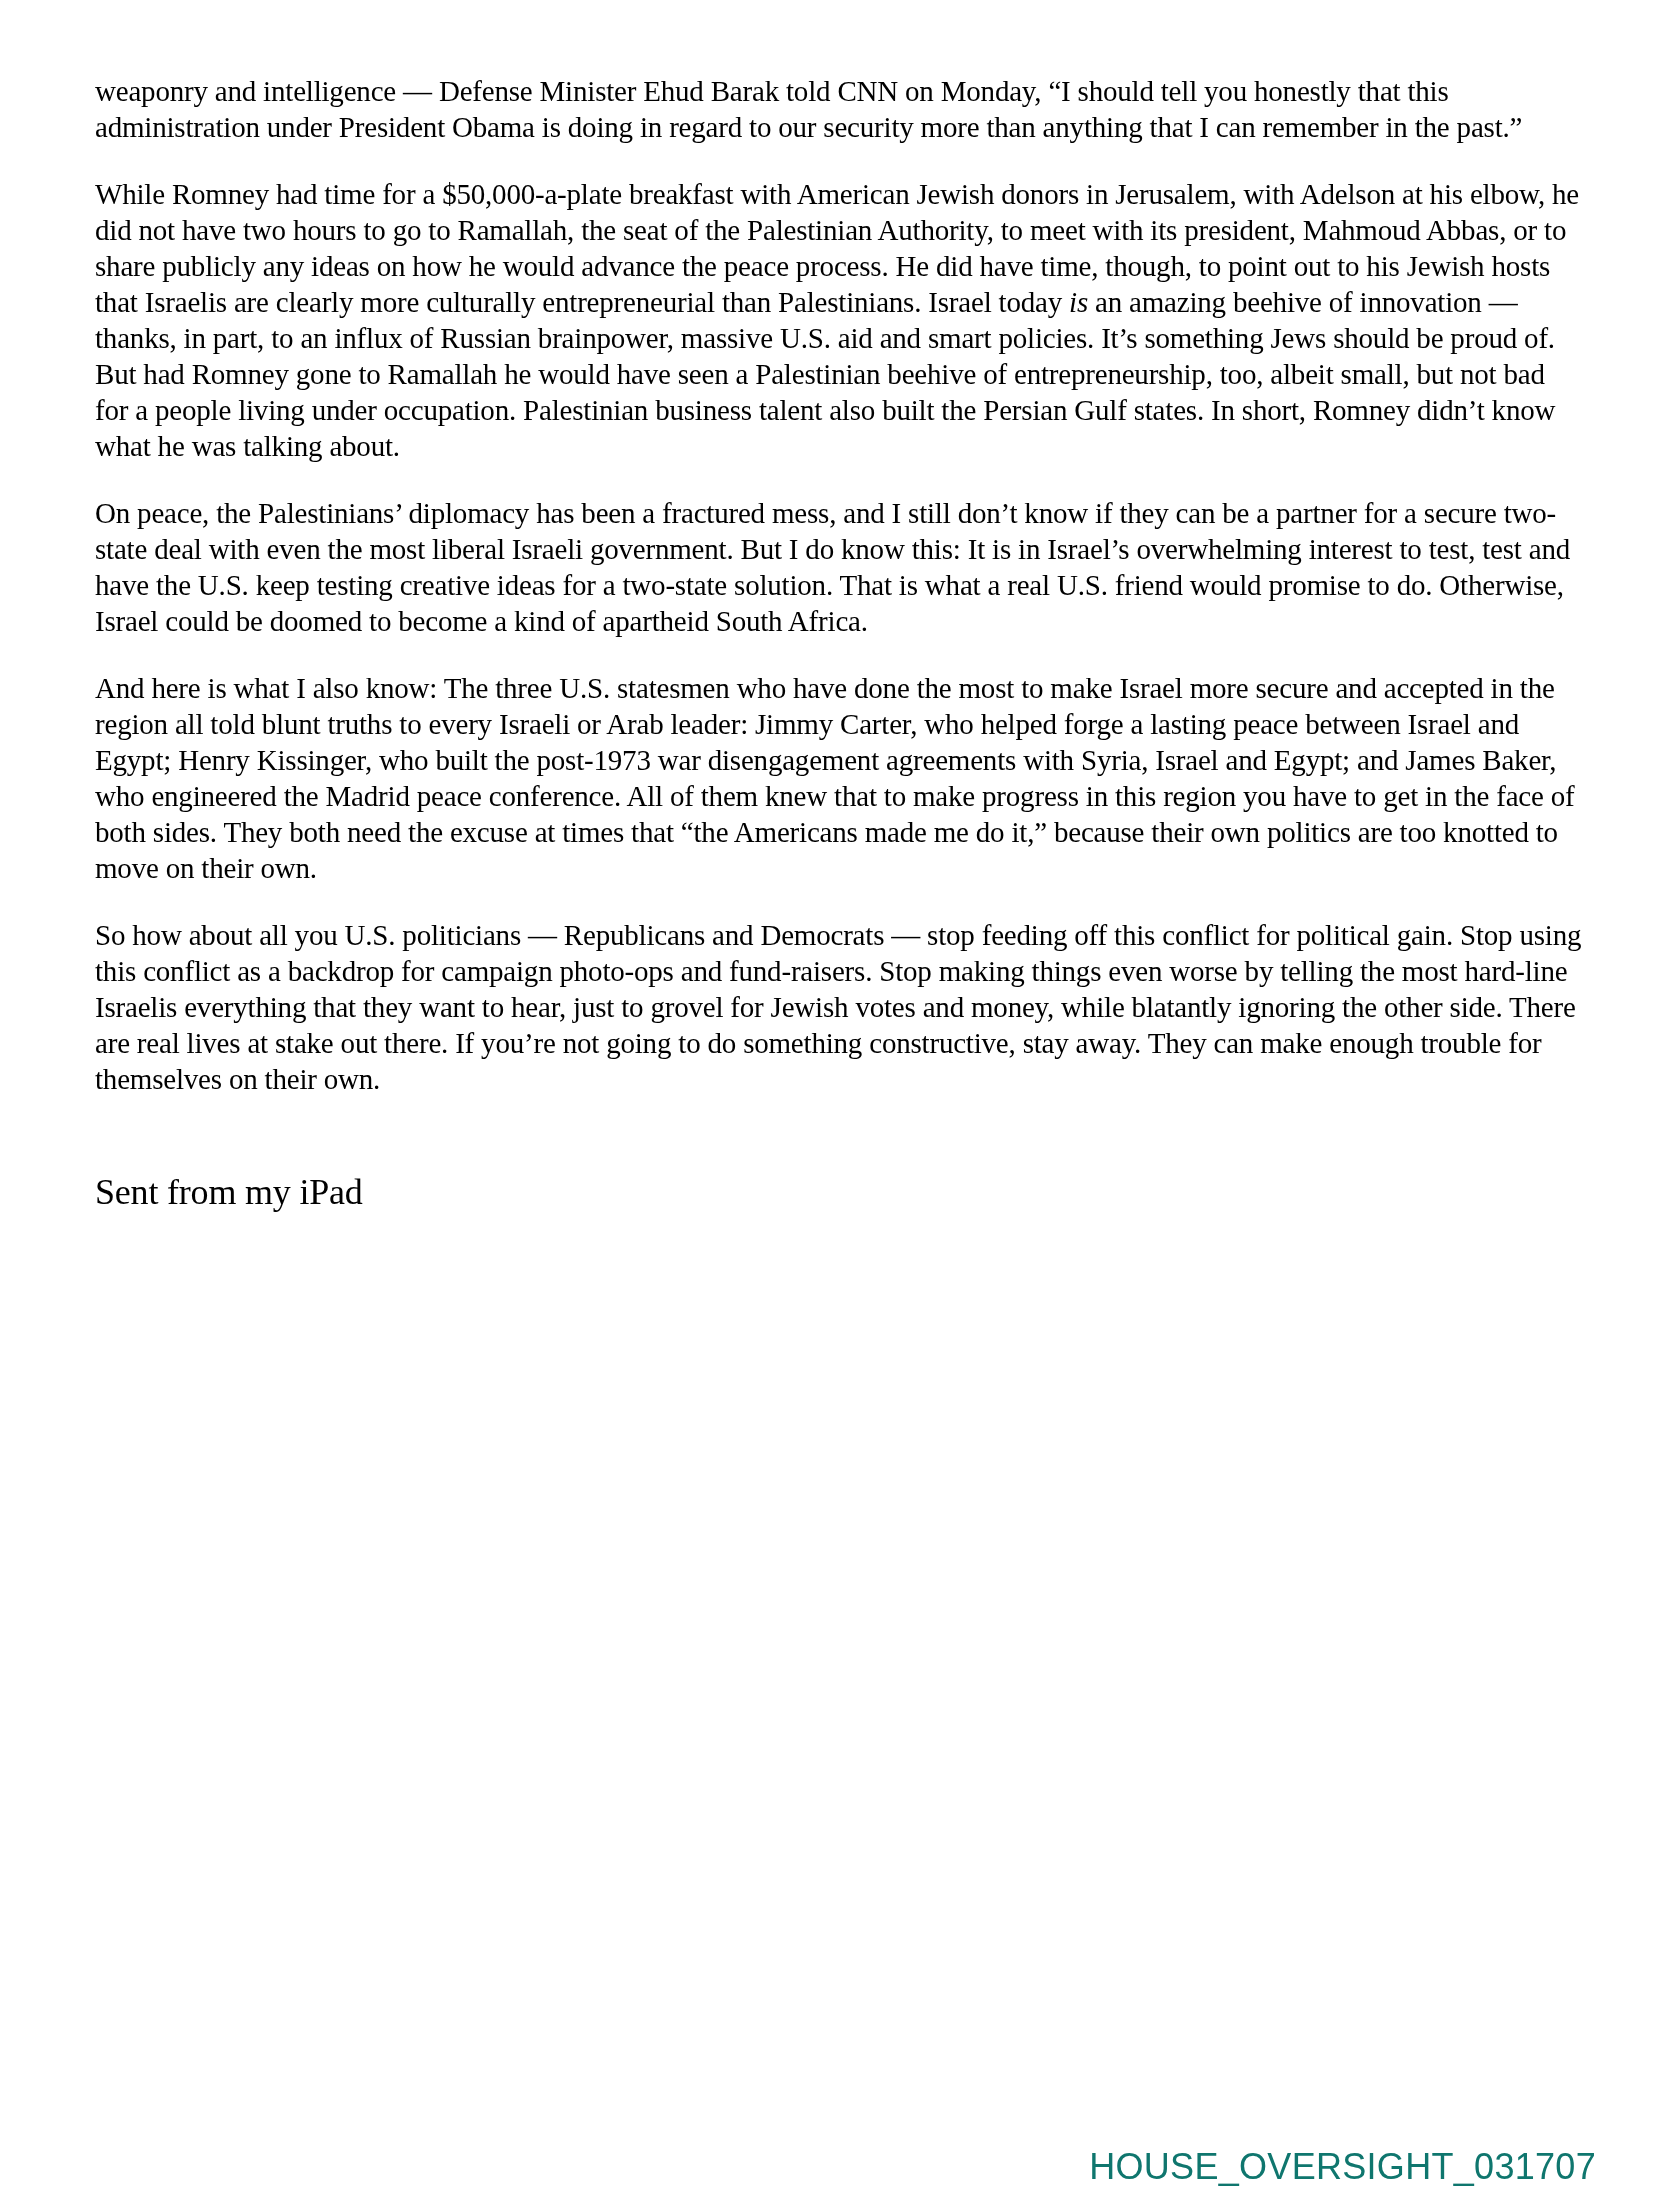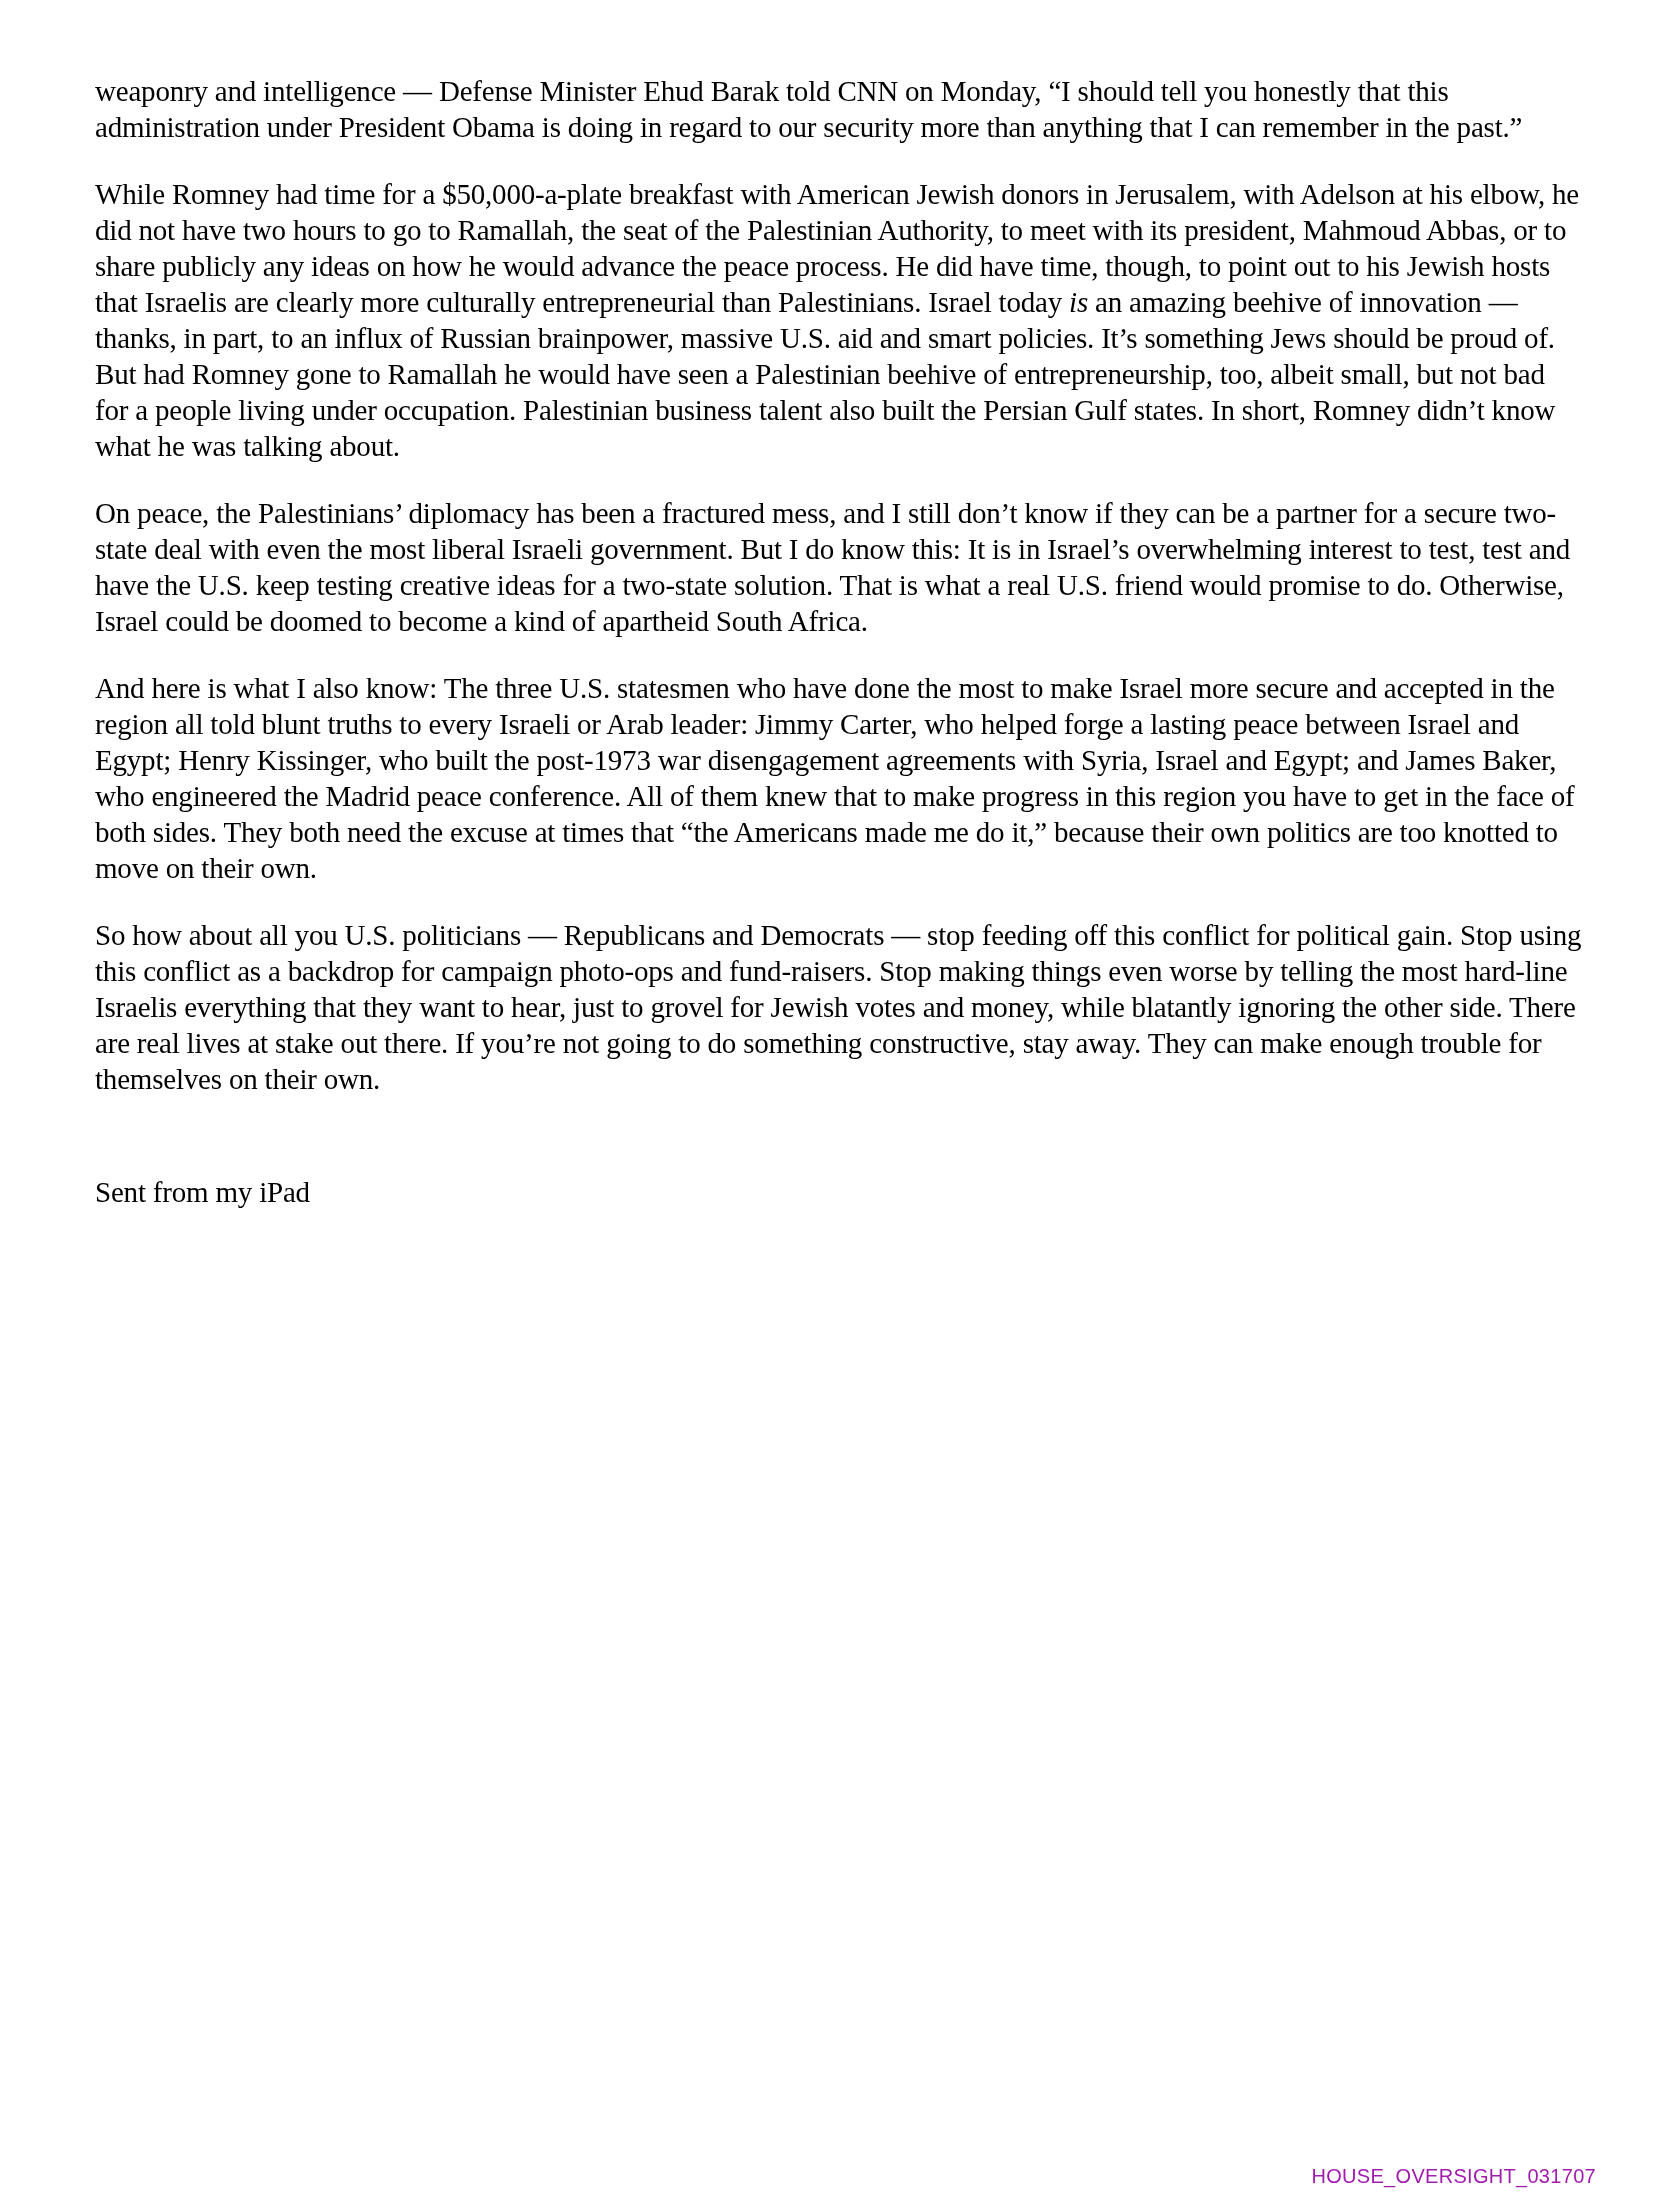--- a/index.html
+++ b/index.html
@@ -29,31 +29,31 @@
   }
   p.para {
     margin: 0 0 31px 0;
     font-family: Liberation Serif, serif;
   }
   p.para em {
     font-style: italic;
   }
   .signature {
     margin-top: 77px;
-    font-size: 29px;
+    font-size: 36px;
     line-height: 36px;
   }
   .bates {
     position: absolute;
     right: 73px;
     bottom: 17px;
     font-family: "Liberation Sans", sans-serif;
-    font-size: 20px;
+    font-size: 36px;
     letter-spacing: 0.3px;
-    color: #a21caf;
+    color: #0f766e;
   }
 </style>
 </head>
 <body>
 
 <div class="page">
   <div class="content">
 
     <p class="para"><span>weaponry and intelligence — Defense Minister Ehud Barak told CNN on Monday, “I should tell you honestly that this administration under President Obama is doing in regard to our security more than anything that I can remember in the past.”</span></p>
       <p class="para"><span>While Romney had time for a $50,000-a-plate breakfast with American Jewish donors in Jerusalem, with Adelson at his elbow, he did not have two hours to go to Ramallah, the seat of the Palestinian Authority, to meet with its president, Mahmoud Abbas, or to share publicly any ideas on how he would advance the peace process. He did have time, though, to point out to his Jewish hosts that Israelis are clearly more culturally entrepreneurial than Palestinians. Israel today </span><em>is</em><span> an amazing beehive of innovation — thanks, in part, to an influx of Russian brainpower, massive U.S. aid and smart policies. It’s something Jews should be proud of. But had Romney gone to Ramallah he would have seen a Palestinian beehive of entrepreneurship, too, albeit small, but not bad for a people living under occupation. Palestinian business talent also built the Persian Gulf states. In short, Romney didn’t know what he was talking about.</span></p>

